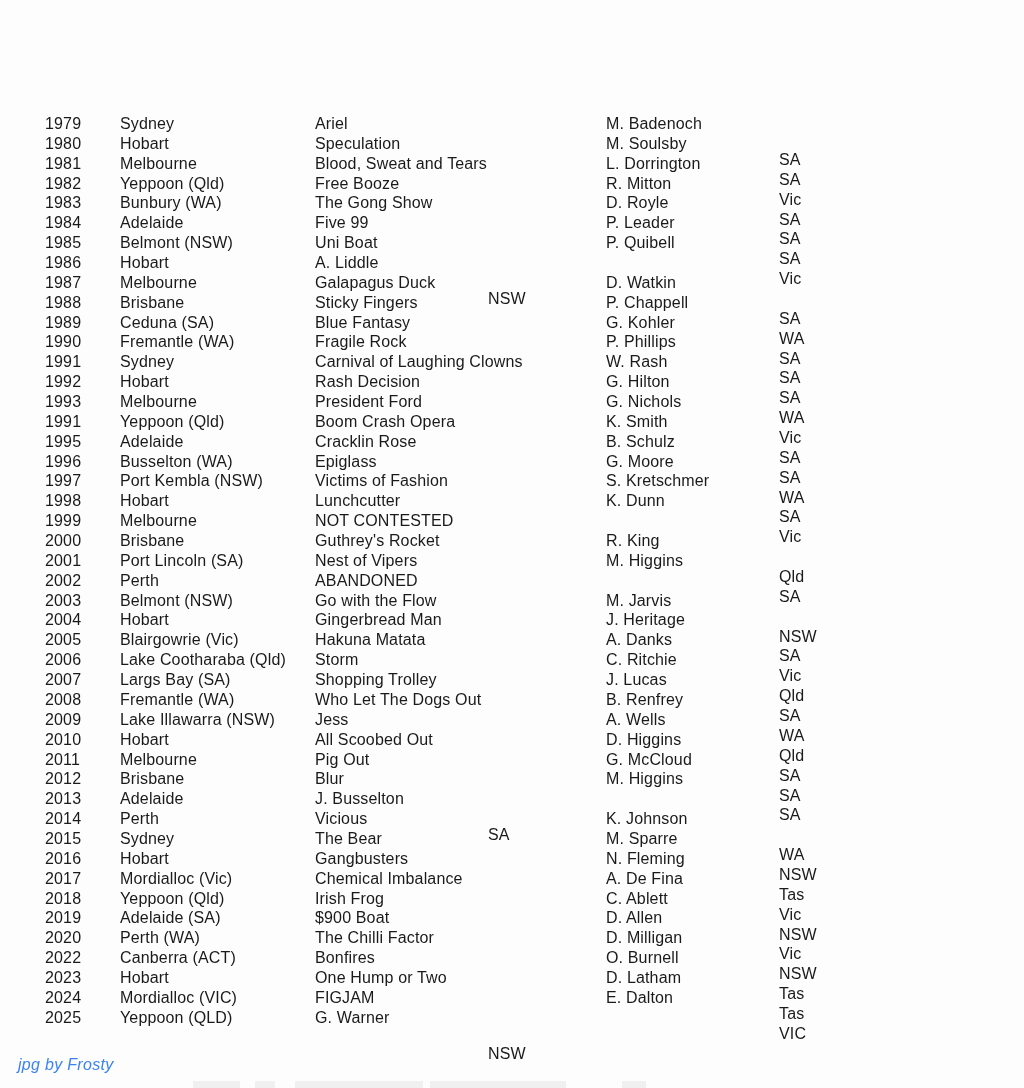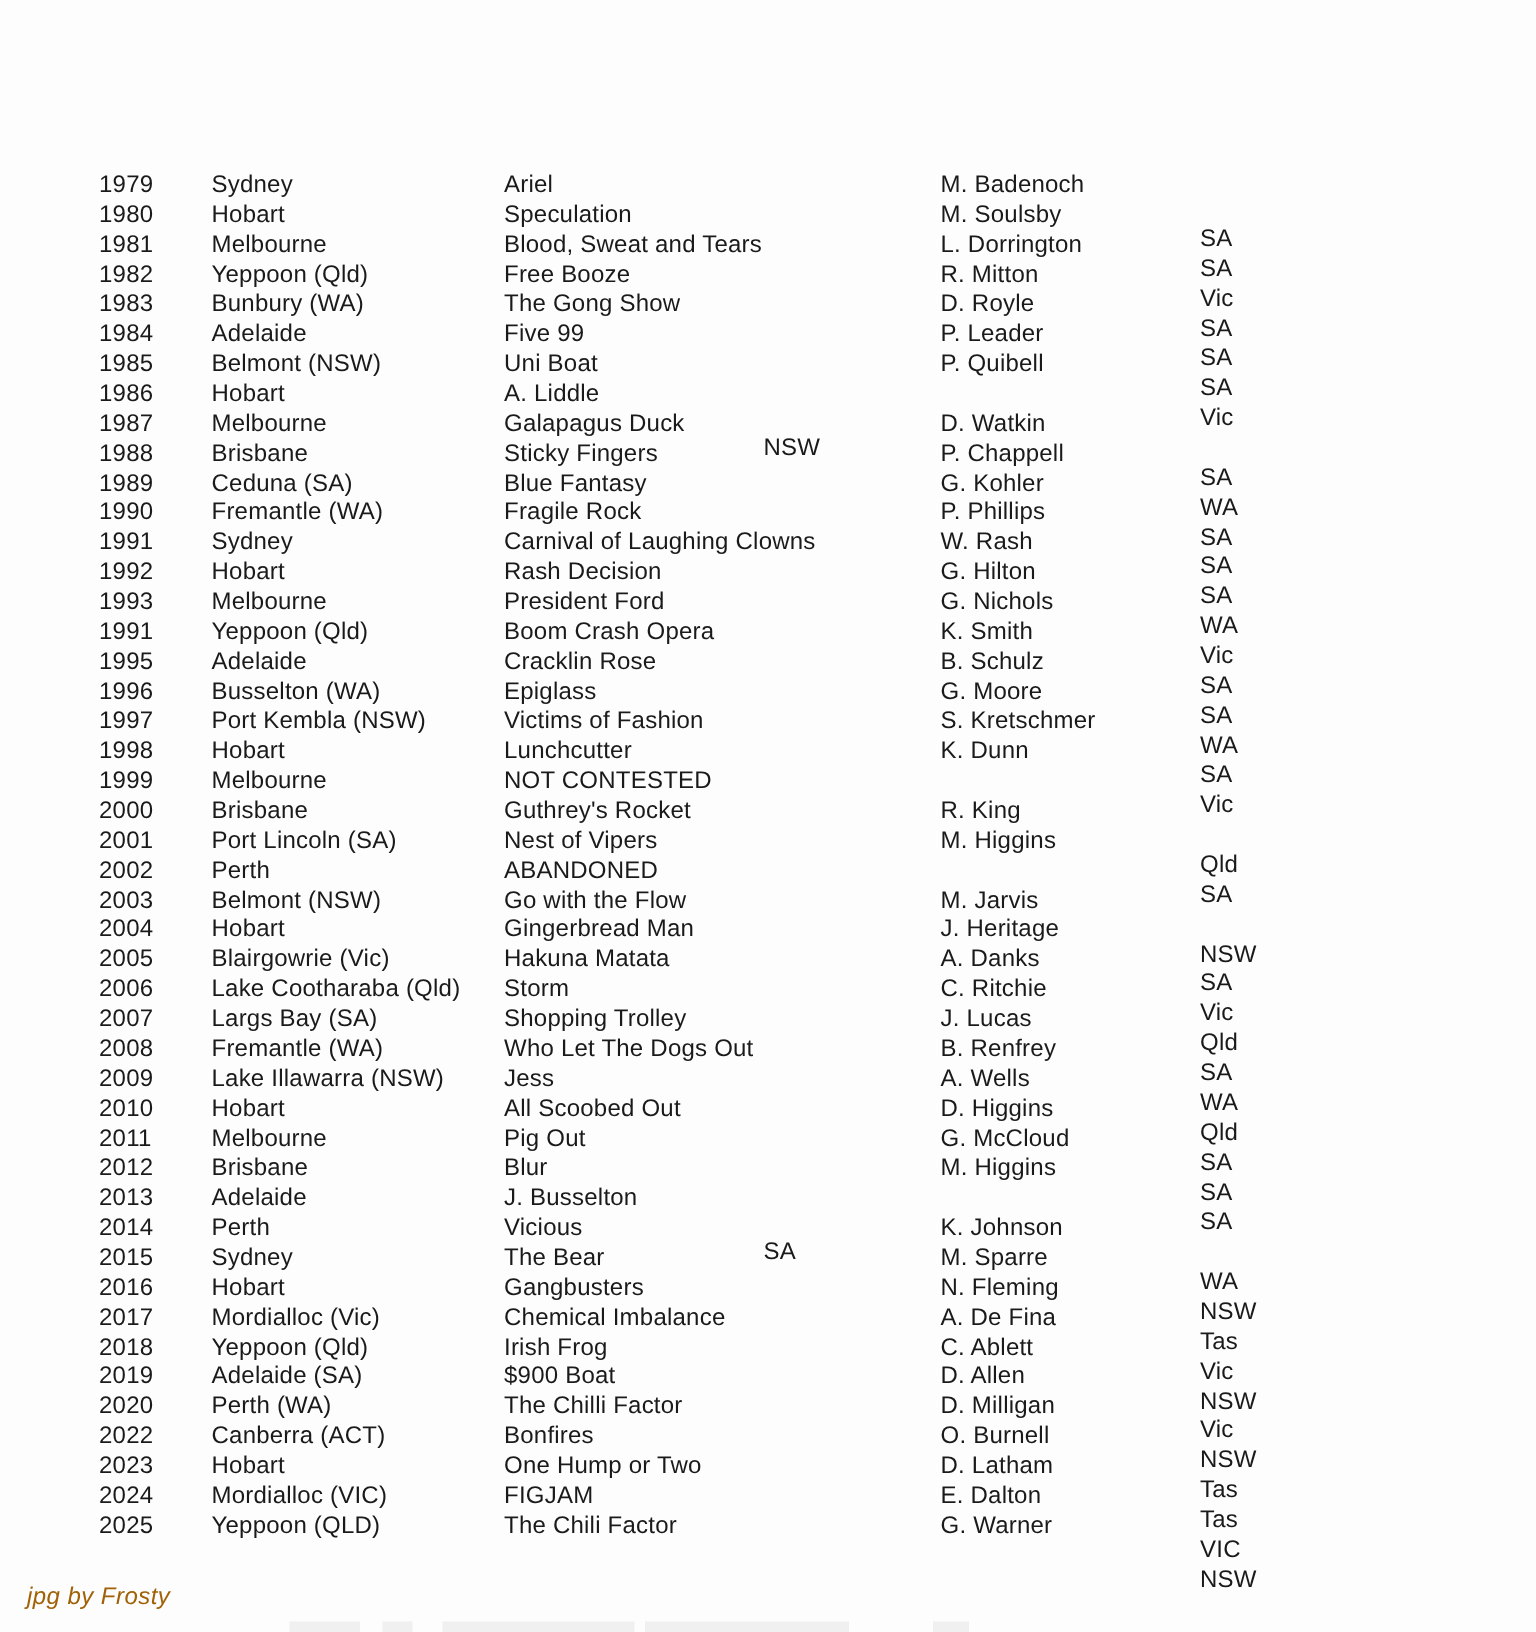--- a/index.html
+++ b/index.html
@@ -27,32 +27,32 @@
   }
   .row {
     display: flex;
     height: 19.87px;
     line-height: 19.87px;
     font-size: 16px;
     letter-spacing: 0.15px;
     color: #1a1a1a;
     white-space: nowrap;
   }
-  .c-year     { margin-left: 66px; width: 75px;  }
+  .c-year     { margin-left: 45px; width: 75px;  }
   .c-location { width: 195px; }
   .c-boat     { width: 291px; }
   .c-skipper  { width: 173px; }
   .c-state    { width: 140px; margin-top: 36px; }
   .watermark {
     position: absolute;
     left: 18px;
     top: 1056px;
     font-size: 16px;
     font-style: italic;
-    color: #a16207;
+    color: #3b82f6;
     letter-spacing: 0.3px;
   }
   .remnant {
     position: absolute;
     height: 7px;
     top: 1081px;
     background: #f0f0f0;
   }
   .r1 { left: 193px; width: 47px;  }
   .r2 { left: 255px; width: 20px;  }
@@ -375,21 +375,20 @@
       <div class="row">
         <span class="c-year">2024</span>
         <span class="c-location">Mordialloc (VIC)</span>
         <span class="c-boat">FIGJAM</span>
         <span class="c-skipper">E. Dalton</span>
         <span class="c-state">VIC</span>
       </div>
       <div class="row">
         <span class="c-year">2025</span>
         <span class="c-location">Yeppoon (QLD)</span>
-        <span class="c-boat">The Chili Factor</span>
         <span class="c-skipper">G. Warner</span>
         <span class="c-state">NSW</span>
       </div>
     </div>
 
   <div class="watermark">jpg by Frosty</div>
 
   <div class="remnant r1"></div>
   <div class="remnant r2"></div>
   <div class="remnant r3"></div>

